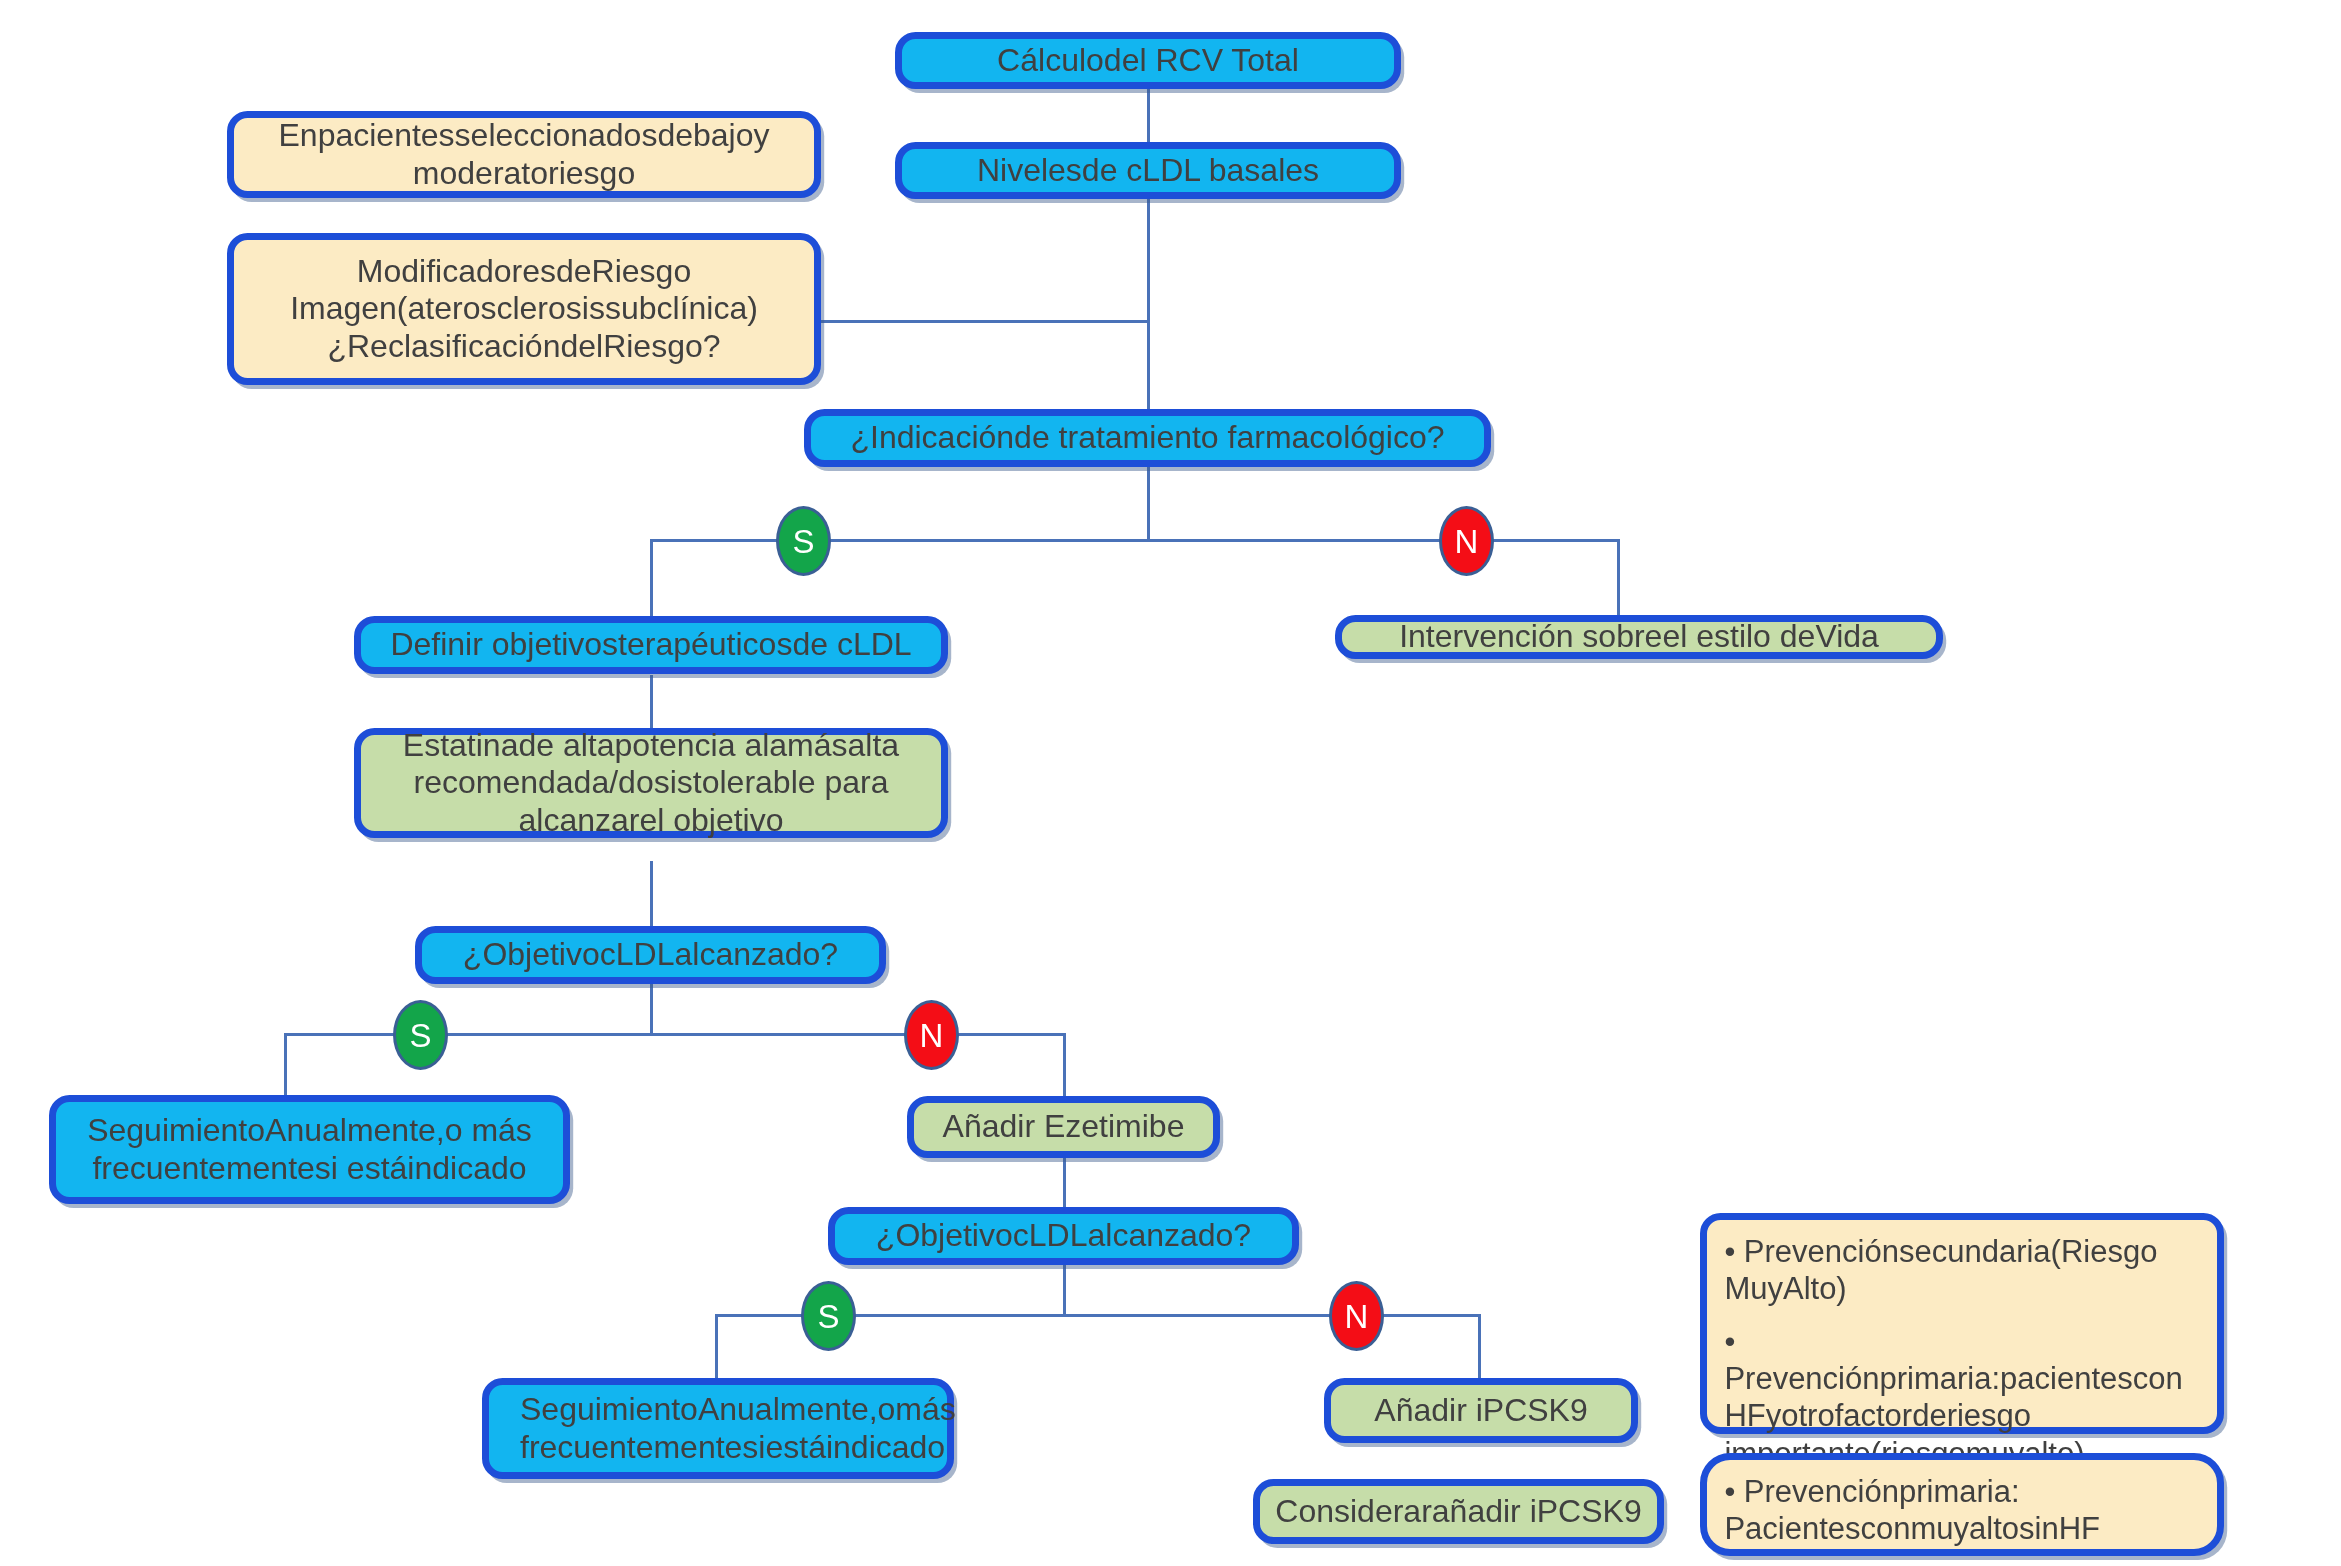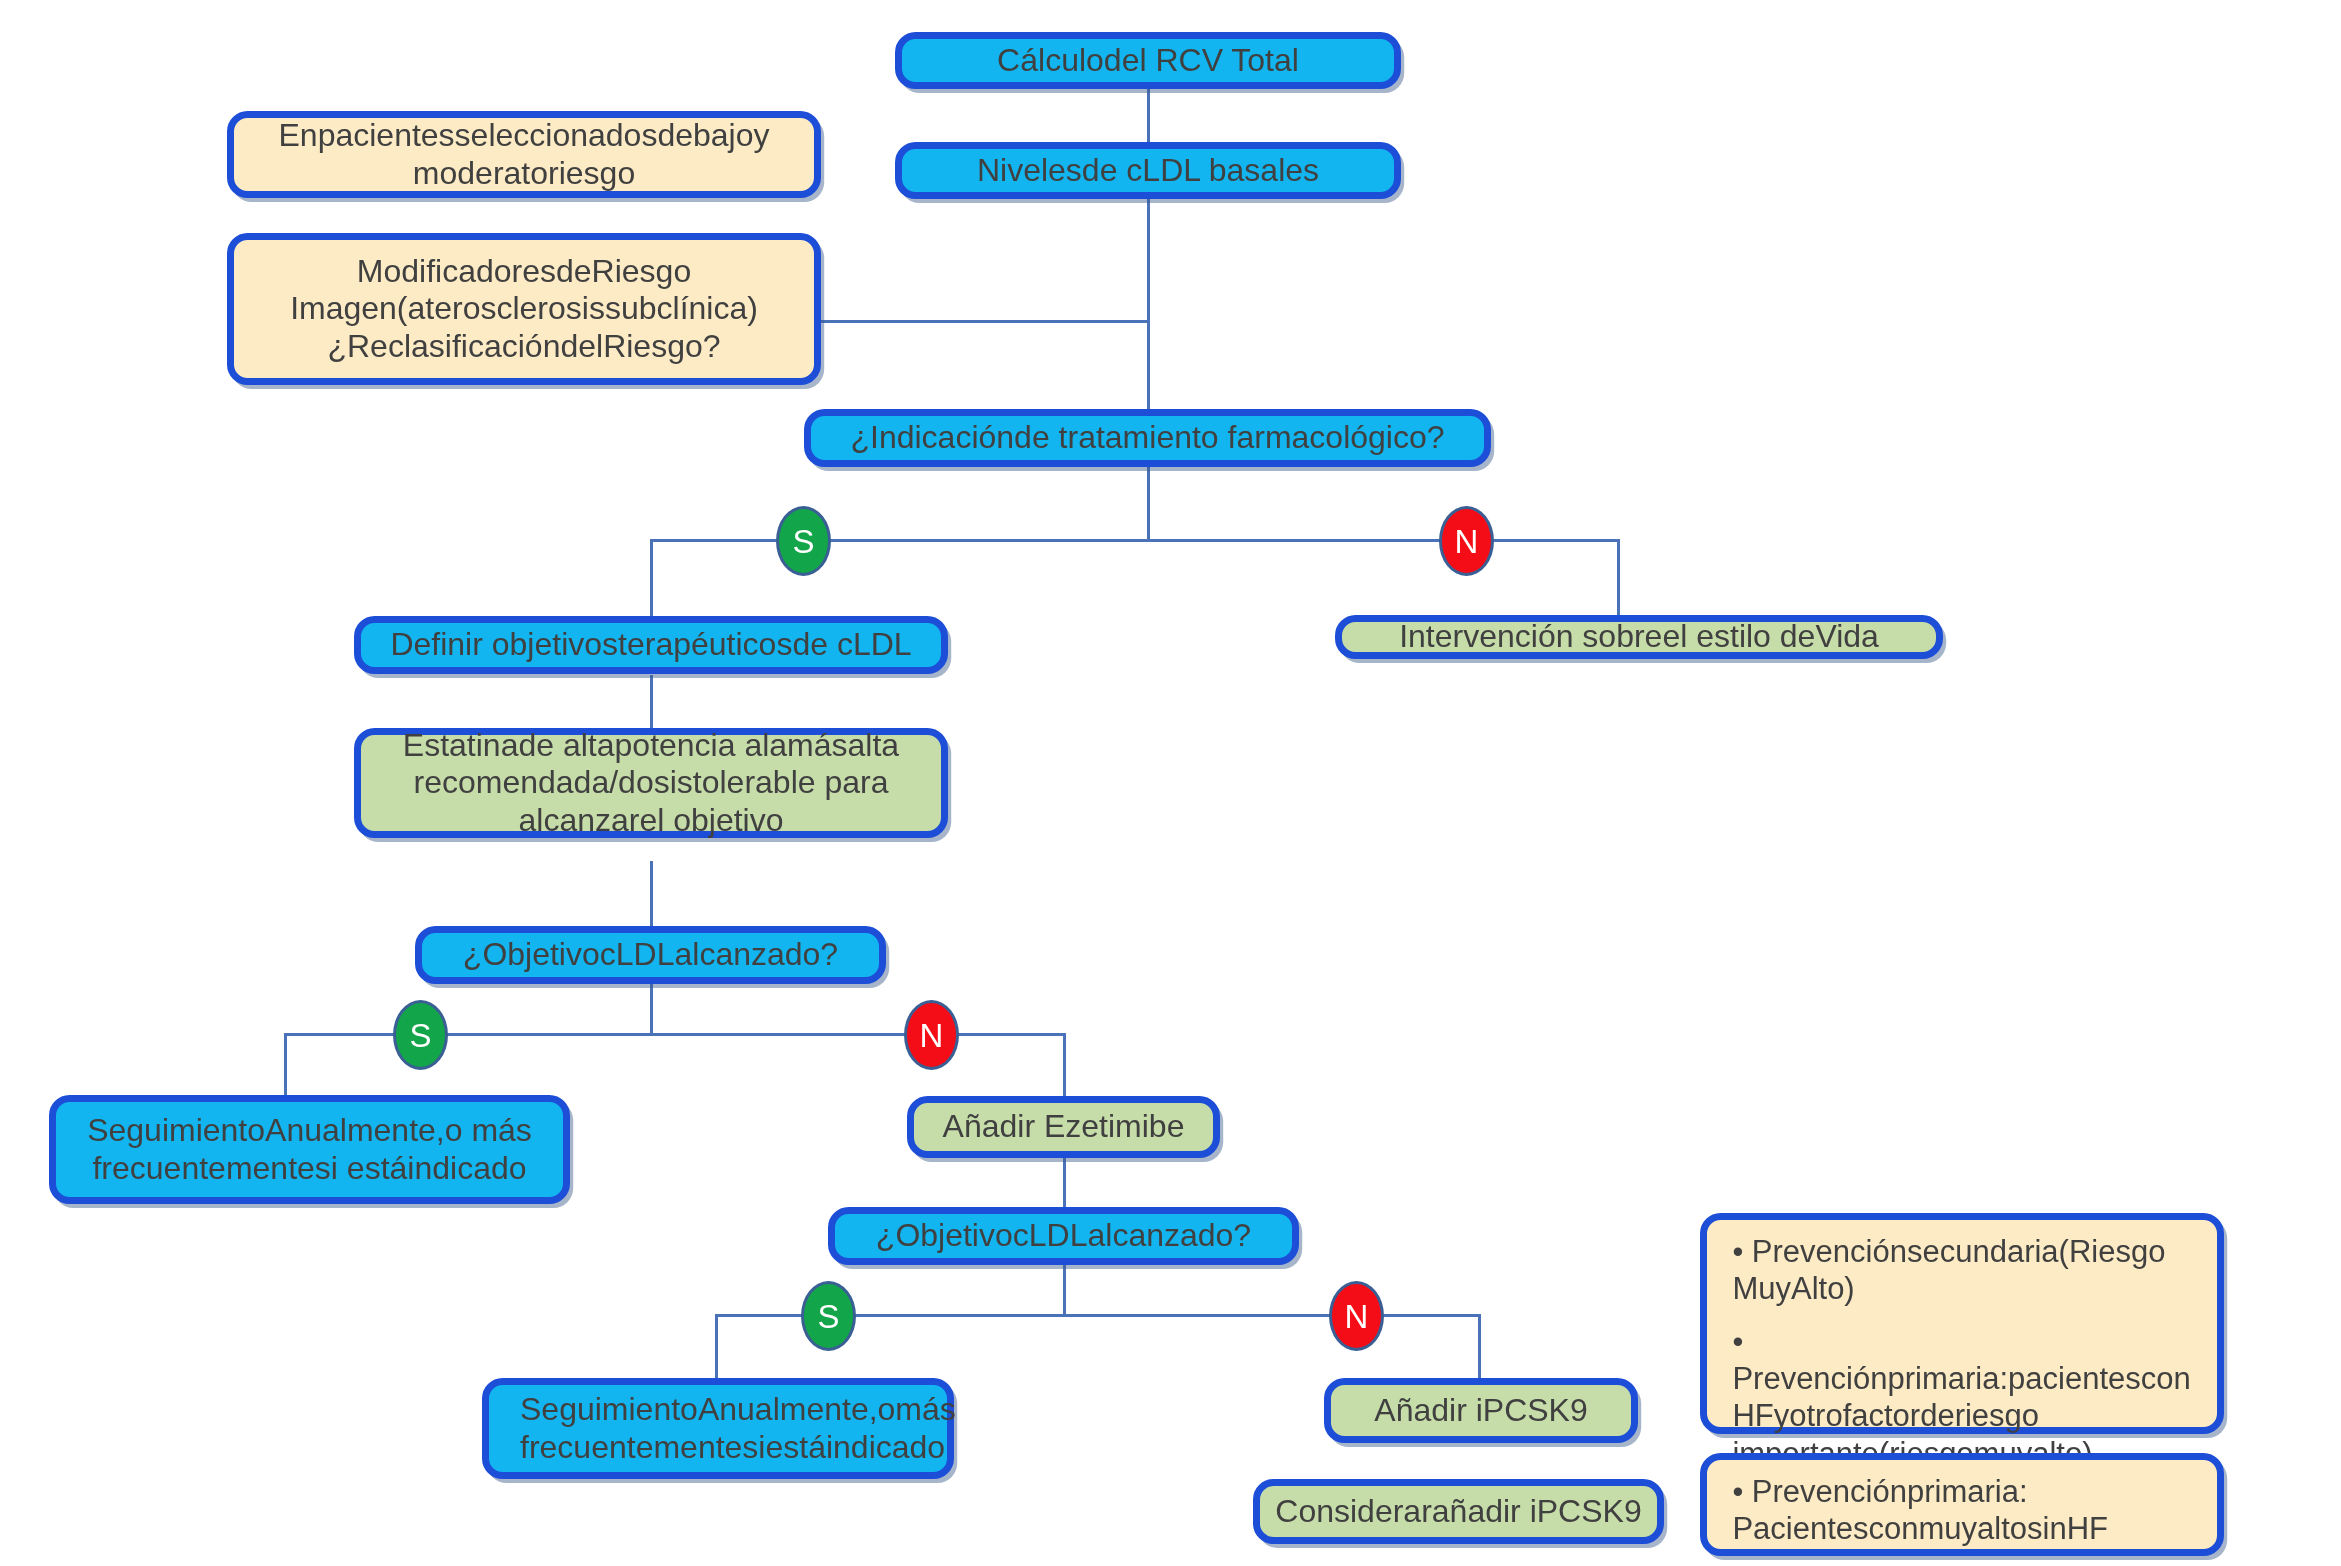--- a/index.html
+++ b/index.html
@@ -50,21 +50,21 @@
   .node .txt { display: block; width: 100%; }
 
   
   .node.bullets {
     display: block;
     text-align: left;
     padding: 12.6px 17.4px;
     font-size: 31px;
     line-height: 1.2;
   }
-  .node.bullets .blk { margin: 0 0 16px 8px; }
+  .node.bullets .blk { margin: 0 0 16px 0; }
   .node.bullets .blk:last-child { margin-bottom: 0; }
 
   
   .marker {
     position: absolute;
     box-sizing: border-box;
     border: 3.2px solid #3A5F95;
     border-radius: 50%;
     display: flex;
     align-items: center;
@@ -168,21 +168,21 @@
 
   <div class="node green" style="left:1253px; top:1479px; width:411px; height:65px;">
     <span class="txt">Considerarañadir iPCSK9</span>
   </div>
 
   <div class="node cream bullets" style="left:1700px; top:1213px; width:524px; height:221px;">
     <p class="blk">• Prevenciónsecundaria(Riesgo MuyAlto)</p>
     <p class="blk">• Prevenciónprimaria:pacientescon HFyotrofactorderiesgo importante(riesgomuyalto)</p>
   </div>
 
-  <div class="node cream bullets" style="left:1700px; top:1453px; width:524px; height:103px;">
+  <div class="node cream bullets" style="left:1700px; top:1453px; width:524px; height:103px;border-radius:30px;">
     <p class="blk">• Prevenciónprimaria: PacientesconmuyaltosinHF</p>
   </div>
 
   <div class="marker yes" style="left:776px; top:506px; width:55px; height:70px;">
     <span>S</span>
   </div>
   <div class="marker no" style="left:1439px; top:506px; width:55px; height:70px;">
     <span>N</span>
   </div>
 

